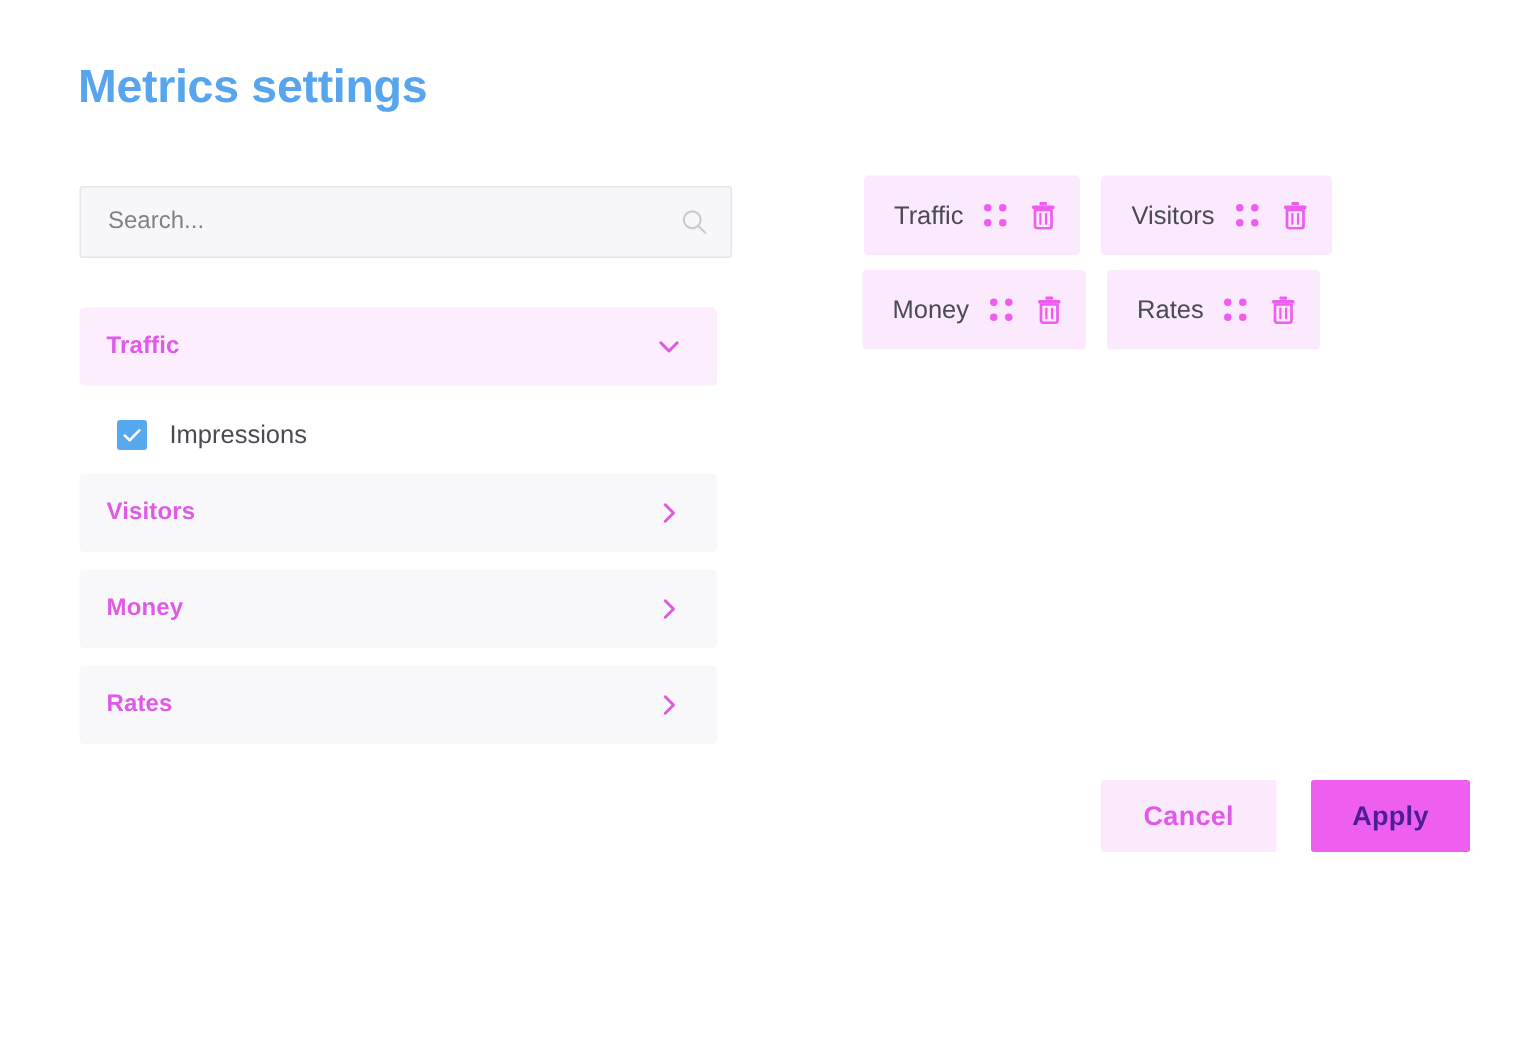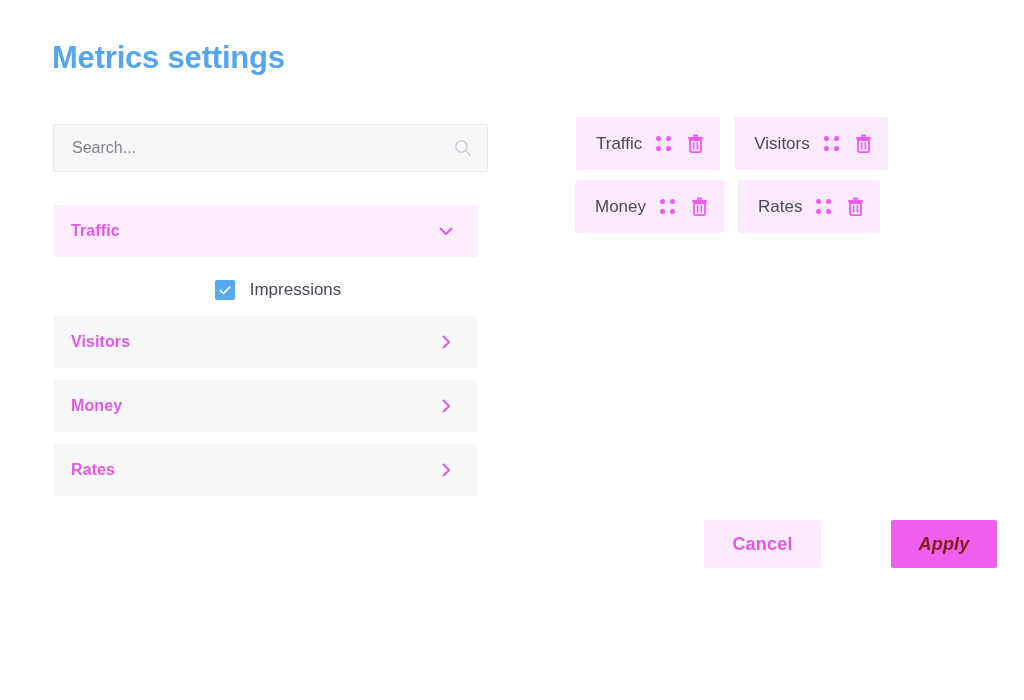--- a/index.html
+++ b/index.html
@@ -95,21 +95,20 @@
   }
   .chev { width: 20px; height: 20px; flex: none; }
 
   .acc-body { padding: 16px 0 9px 0; }
   .opt-row {
     display: flex;
     align-items: center;
     height: 34px;
     padding-left: 25px;
     cursor: pointer;
-    justify-content: center;
   }
   .cb {
     width: 20px;
     height: 20px;
     background: #56a9ef;
     border-radius: 2px;
     flex: none;
     display: flex;
     align-items: center;
     justify-content: center;
@@ -160,47 +159,45 @@
     height: 5px;
     border-radius: 50%;
     background: #ee5df0;
     display: block;
   }
   .trash { width: 17px; height: 19px; flex: none; cursor: pointer; }
 
   
   #footer {
     position: absolute;
-    right: 27px;
+    right: 44px;
     bottom: 20px;
     display: flex;
     align-items: center;
-    gap: 47px;
   }
   .btn {
     height: 48px;
     border: 0;
     border-radius: 2px;
     font-family: "Liberation Sans", sans-serif;
     font-size: 18px;
     font-weight: bold;
     cursor: pointer;
     letter-spacing: 0.2px;
   }
   #cancel-button {
     background: #fbeafc;
     color: #e05ae8;
     width: 117px;
     margin-right: 23px;
   }
   #apply-button {
     background: #ee5ff0;
-    color: #7f1d1d;
+    color: #4c1d95;
     width: 106px;
-    font-style: italic;
   }
 </style>
 </head>
 <body>
 
 <div id="app">
 
   <div id="page-title">Metrics settings</div>
 
   <div id="left-panel">

